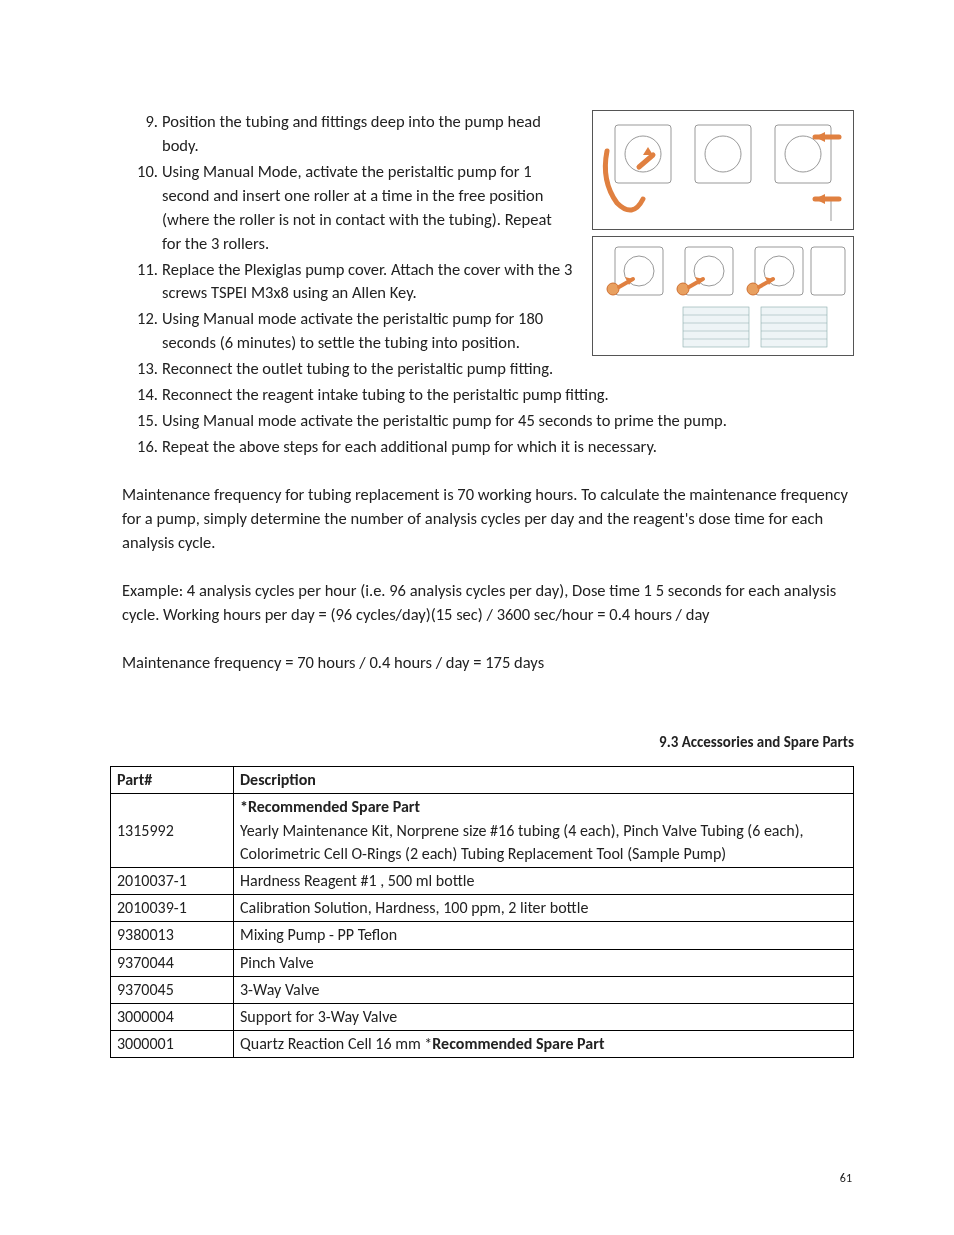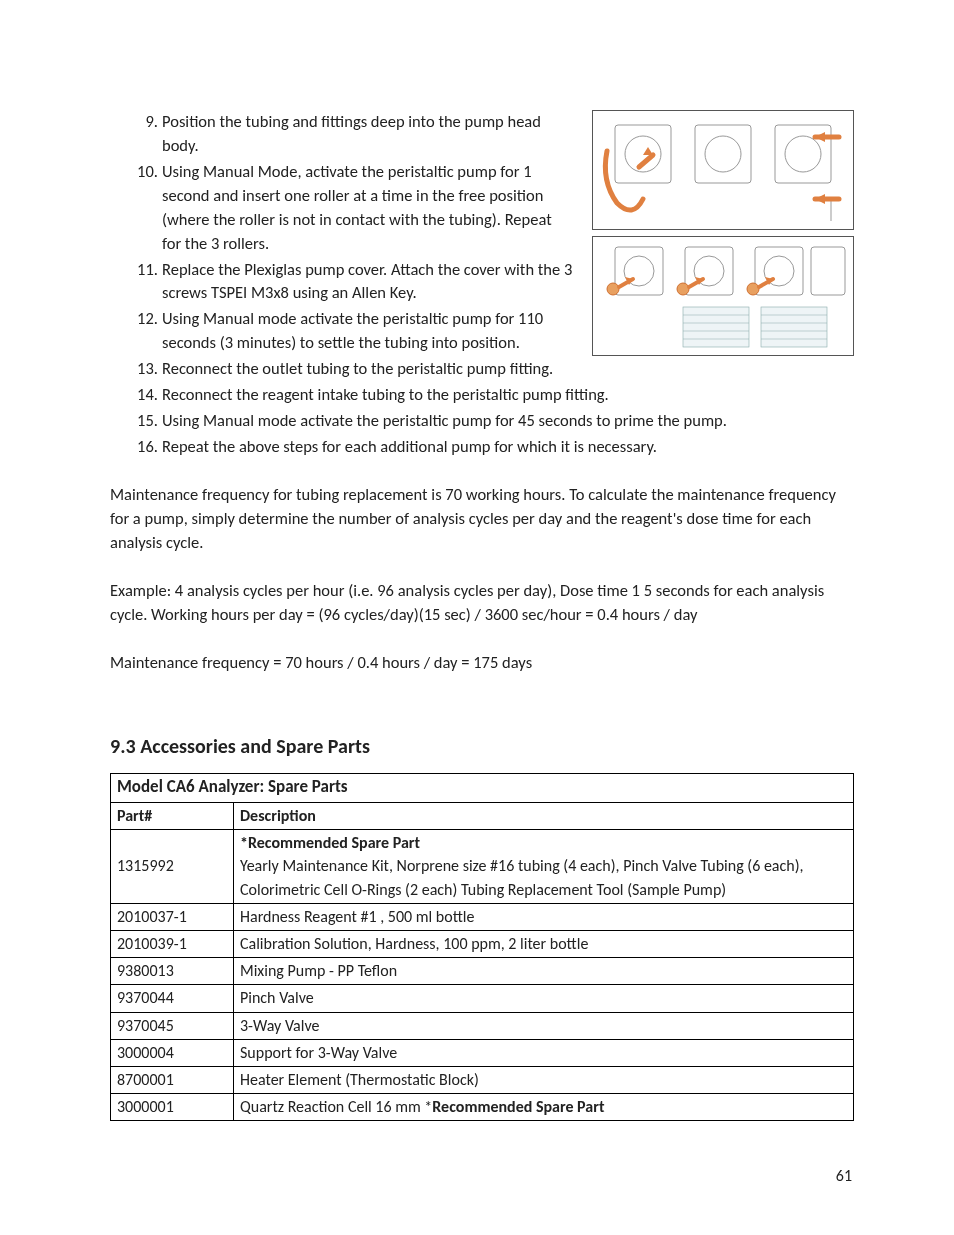--- a/index.html
+++ b/index.html
@@ -55,26 +55,27 @@
   }
   ol.steps > li::before {
     counter-increment: step;
     content: counter(step) ".";
     position: absolute;
     left: -30px;
     width: 26px;
     text-align: right;
   }
   .para {
-    margin: 24px 0 0 0;
+    margin: 24px 0 0 12px;
   }
   .section-heading {
     font-weight: 700;
-    font-size: 20px;
+    font-size: 15px;
     margin: 58px 0 12px 0;
+    text-align: right;
   }
   table.parts {
     border-collapse: collapse;
     width: 100%;
     font-size: 16px;
   }
   table.parts th, table.parts td {
     border: 1px solid #000;
     padding: 1px 6px 2px 6px;
     vertical-align: top;
@@ -87,35 +88,35 @@
     font-weight: 700;
     font-size: 17px;
   }
   .col-part { width: 110px; }
   .hdr-center { text-align: center; }
   .bold { font-weight: 700; }
   .page-number {
     position: absolute;
     bottom: 48px;
     right: 102px;
-    font-size: 16px;
+    font-size: 12px;
   }
 </style>
 </head>
 <body>
 
 <div class="page">
 
   <div class="content-top">
     <div class="list-col">
       <ol class="steps" style="--start:8">
         <li><span>Position the tubing and fittings deep into the pump head body.</span></li>
         <li><span>Using Manual Mode, activate the peristaltic pump for 1 second and insert one roller at a time in the free position (where the roller is not in contact with the tubing). Repeat for the 3 rollers.</span></li>
         <li><span>Replace the Plexiglas pump cover.  Attach the cover with the 3 screws TSPEI M3x8 using an Allen Key.</span></li>
-        <li><span>Using Manual mode activate the peristaltic pump for 110 seconds (3 minutes) to settle the tubing into position.</span></li>
+        <li><span>Using Manual mode activate the peristaltic pump for 180 seconds (6 minutes) to settle the tubing into position.</span></li>
       </ol>
     </div>
     <div class="fig-col">
       <div class="fig">
         <svg viewBox="0 0 260 118">
           <g stroke="#999" stroke-width="1" fill="none">
             <rect x="22" y="14" width="56" height="58" rx="3"></rect>
             <circle cx="50" cy="43" r="18"></circle>
             <rect x="102" y="14" width="56" height="58" rx="3"></rect>
             <circle cx="130" cy="43" r="18"></circle>
@@ -189,23 +190,20 @@
   </ol>
 
   <p class="para">Maintenance frequency for tubing replacement is 70 working hours. To calculate the maintenance frequency for a pump, simply determine the number of analysis cycles per day and the reagent's dose time for each analysis cycle.</p>
   <p class="para">Example: 4 analysis cycles per hour (i.e. 96 analysis cycles per day), Dose time 1 5 seconds for each analysis cycle. Working hours per day = (96 cycles/day)(15 sec) / 3600 sec/hour = 0.4 hours / day</p>
   <p class="para">Maintenance frequency = 70 hours / 0.4 hours / day = 175 days</p>
 
   <div class="section-heading">9.3 Accessories and Spare Parts</div>
 
   <table class="parts">
     <tbody>
-        <tr>
-      <th colspan="2" class="table-title">Model CA6 Analyzer: Spare Parts</th>
-    </tr>
     <tr>
       <th class="col-part hdr-center">Part#</th>
       <th class="hdr-center">Description</th>
     </tr>
     <tr>
       <td class="col-part" style="vertical-align:middle"><span>1315992</span></td>
       <td>
         <span class="bold">*Recommended Spare Part</span><br>
         <span>Yearly Maintenance Kit, Norprene size #16 tubing (4 each), Pinch Valve Tubing (6 each), Colorimetric Cell O-Rings (2 each) Tubing Replacement Tool (Sample Pump)</span>
       </td>
@@ -227,24 +225,20 @@
           <td class="col-part">9370044</td>
           <td>Pinch Valve</td>
         </tr>
     <tr>
           <td class="col-part">9370045</td>
           <td>3-Way Valve</td>
         </tr>
     <tr>
           <td class="col-part">3000004</td>
           <td>Support for 3-Way Valve</td>
-        </tr>
-    <tr>
-          <td class="col-part">8700001</td>
-          <td>Heater Element (Thermostatic Block)</td>
         </tr>
     <tr>
       <td class="col-part">3000001</td>
       <td>
         <span>Quartz Reaction Cell 16 mm *</span><span class="bold">Recommended Spare Part</span>
       </td>
     </tr>
   </tbody>
     </table>
 

